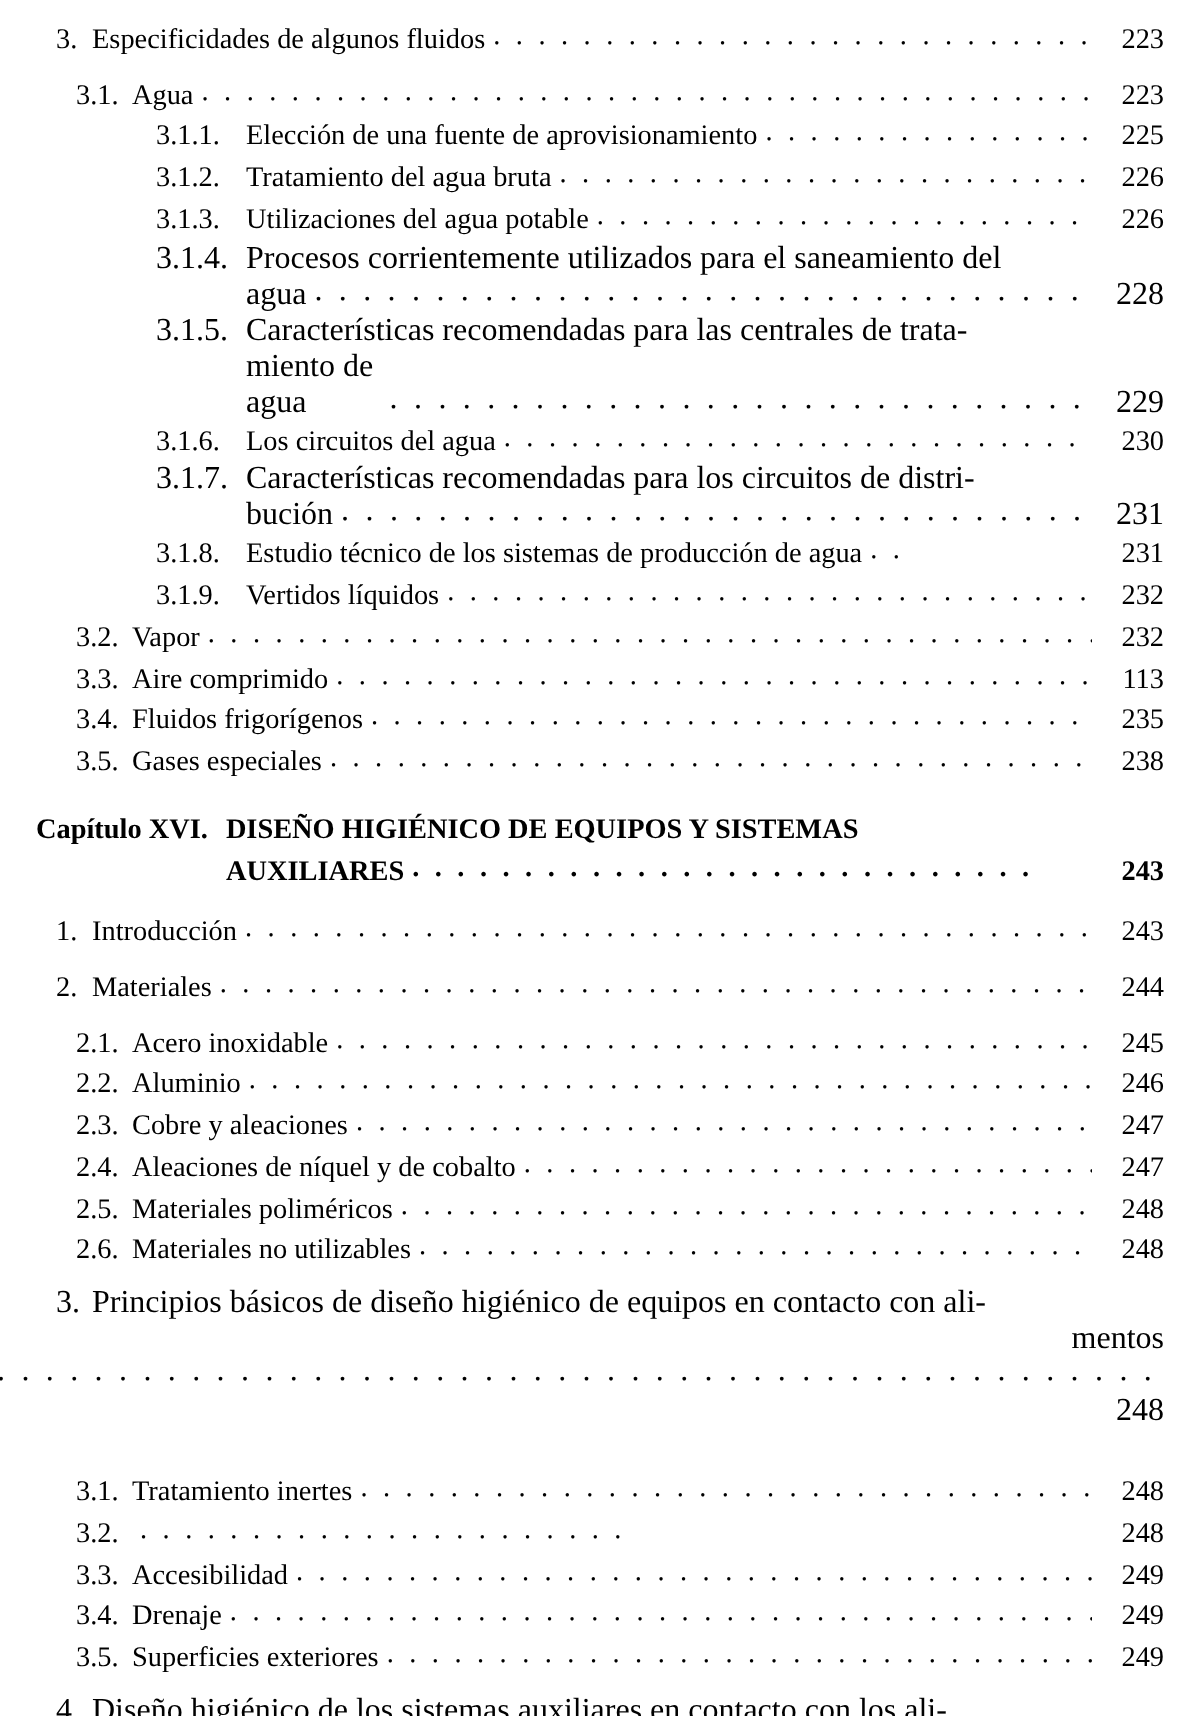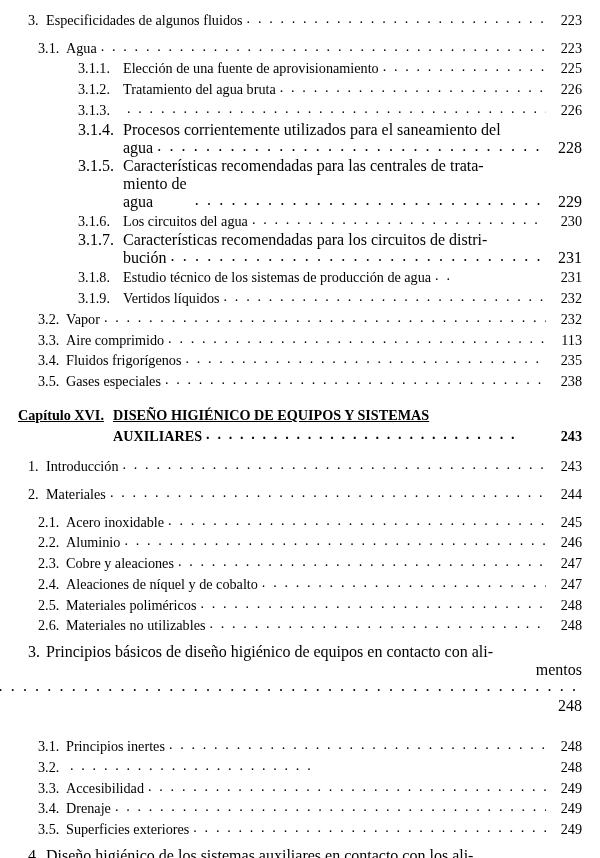--- a/index.html
+++ b/index.html
@@ -120,20 +120,21 @@
 
     <div class="line lvl3">
       <span class="num numcol-3">3.1.2.</span>
       <span class="label">Tratamiento del agua bruta</span>
       <span class="leaders">. . . . . . . . . . . . . . . . . . . . . . . . . . . . . . . . . . . . . . . . . . .</span>
       <span class="pg">226</span>
     </div>
 
     <div class="line lvl3">
       <span class="num numcol-3">3.1.3.</span>
+      <span class="label">Utilizaciones del agua potable</span>
       <span class="leaders">. . . . . . . . . . . . . . . . . . . . . . . . . . . . . . . . . . . . . . . . . . .</span>
       <span class="pg">226</span>
     </div>
 
     <div class="multi">
       <div class="row lvl3">
         <span class="num numcol-3">3.1.4.</span>
         <span class="first-text">Procesos corrientemente utilizados para el saneamiento del</span>
       </div>
       <div class="row hang-3">
@@ -212,21 +213,21 @@
     <div class="line lvl2">
       <span class="num numcol-2">3.5.</span>
       <span class="label">Gases especiales</span>
       <span class="leaders">. . . . . . . . . . . . . . . . . . . . . . . . . . . . . . . . . . . . . . . . . . . . . . . . . .</span>
       <span class="pg">238</span>
     </div>
 
   </div>
 
   <div class="chapter">
-    <div class="row line lvl1cap" style="display:flex;align-items:center;text-decoration:underline;">
+    <div class="row line lvl1cap" style="display:flex;align-items:center;">
       <span class="label chapter-title">Capítulo XVI.</span>
       <span style="display:inline-block;width:9px;"></span>
       <span class="label chapter-title">DISEÑO HIGIÉNICO DE EQUIPOS Y SISTEMAS</span>
     </div>
     <div class="row line hang-cap" style="display:flex;align-items:flex-start;">
       <span class="label chapter-title">AUXILIARES</span>
       <span class="leaders">. . . . . . . . . . . . . . . . . . . . . . . . . . . .</span>
       <span class="pg">243</span>
     </div>
   </div>
@@ -304,21 +305,21 @@
         <span class="label">mentos</span>
         <span class="leaders">. . . . . . . . . . . . . . . . . . . . . . . . . . . . . . . . . . . . . . . . . . . . . . . . . . . . . . . . . . . . . . . . .</span>
         <span class="pg">248</span>
       </div>
     </div>
 
     <div class="spacer-sm"></div>
 
     <div class="line lvl2">
       <span class="num numcol-2">3.1.</span>
-      <span class="label">Principios inertes</span>
+      <span class="label">Tratamiento inertes</span>
       <span class="leaders">. . . . . . . . . . . . . . . . . . . . . . . . . . . . . . . . . . . . . . . . . . . . . . . . .</span>
       <span class="pg">248</span>
     </div>
 
     <div class="line lvl2">
       <span class="num numcol-2">3.2.</span>
       <span class="leaders">. . . . . . . . . . . . . . . . . . . . . .</span>
       <span class="pg">248</span>
     </div>
 

